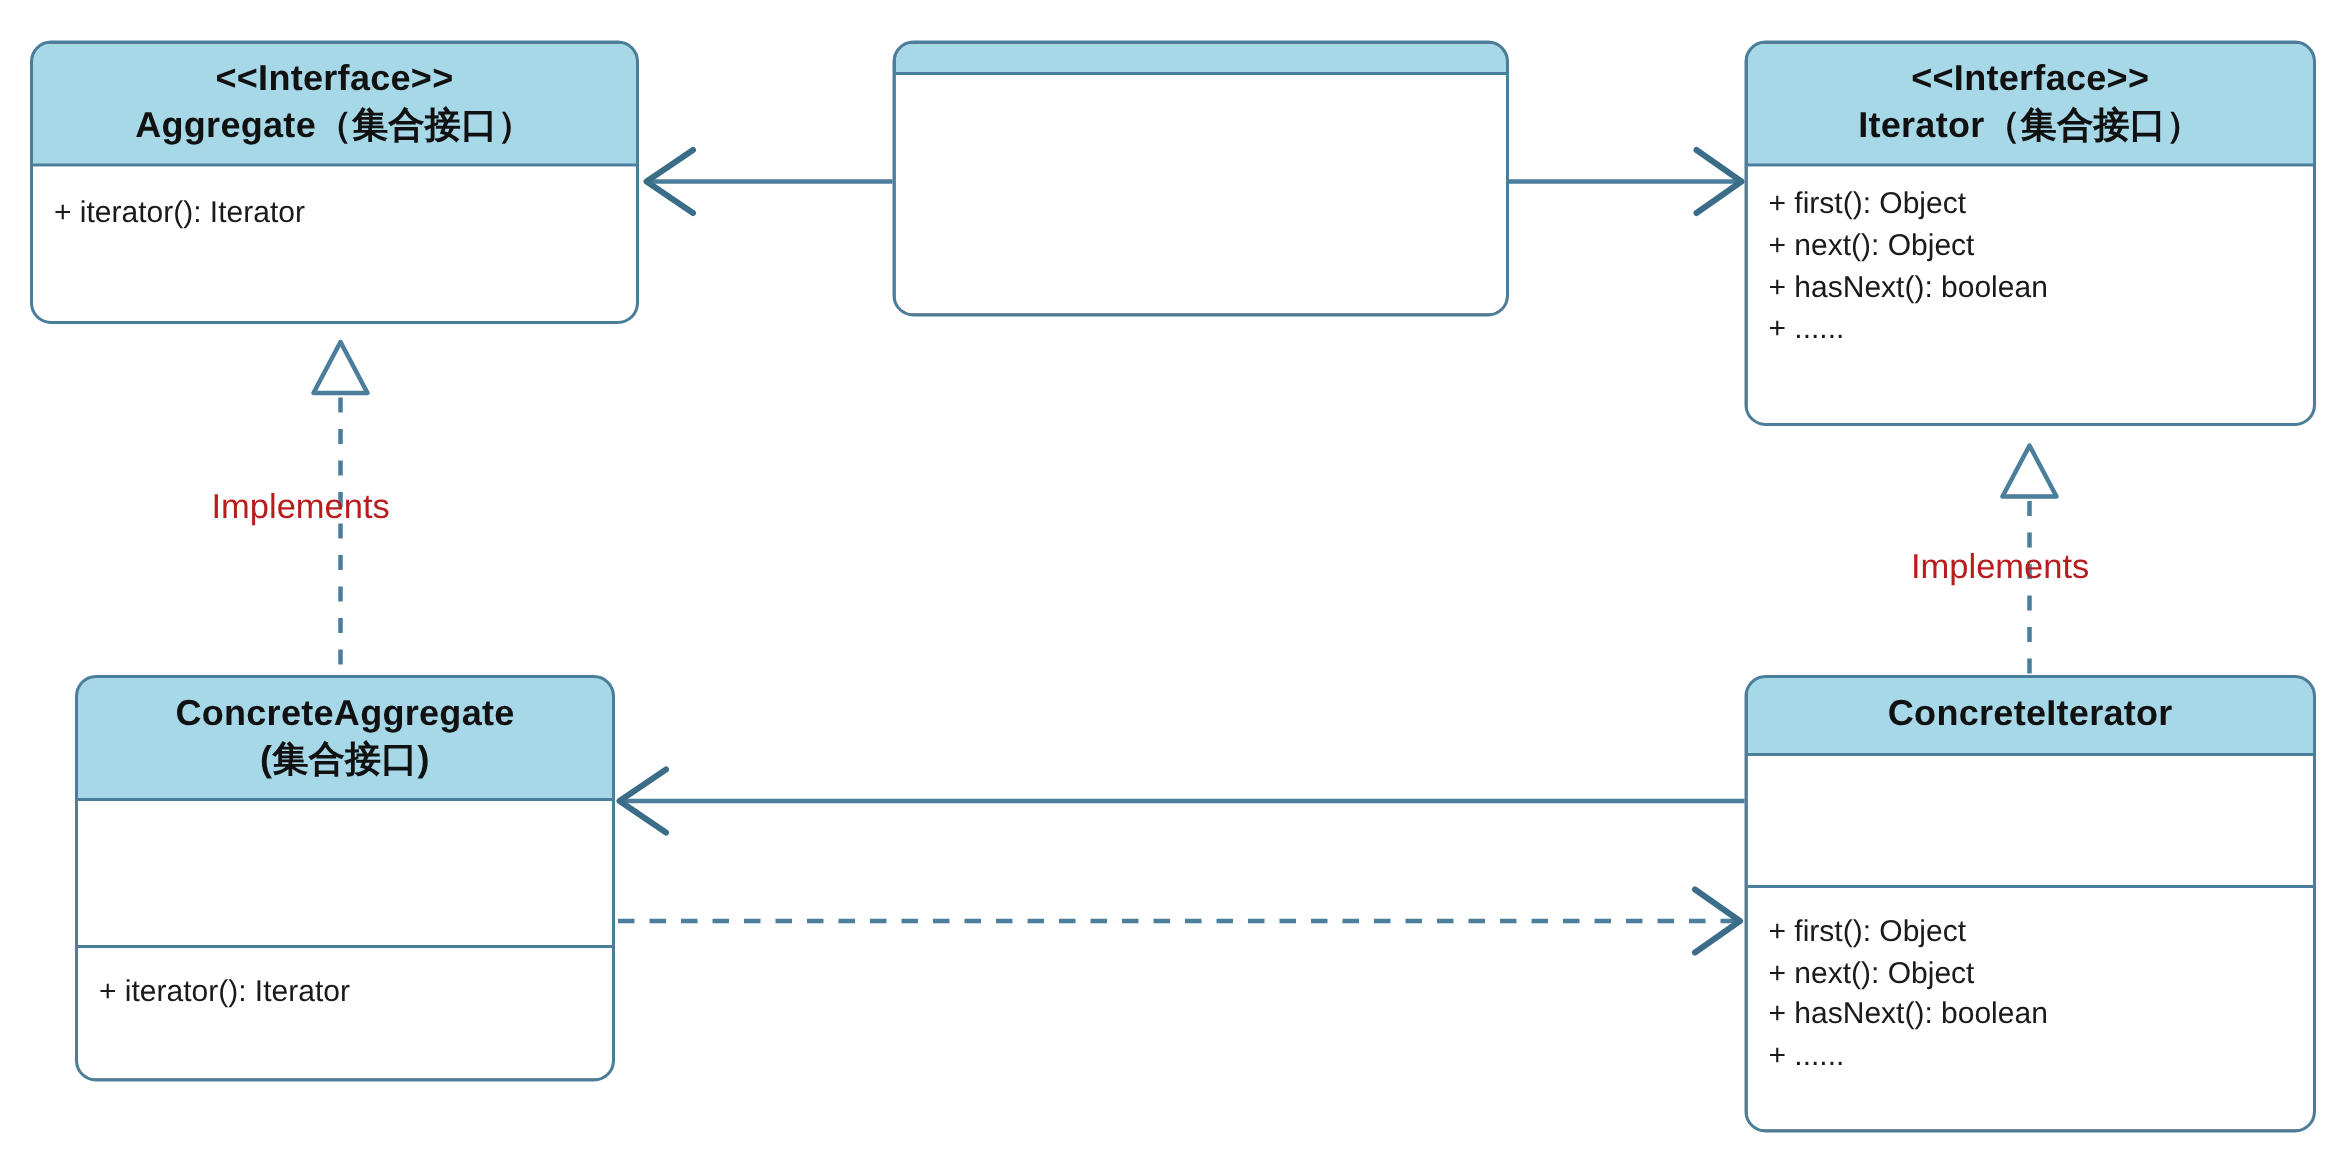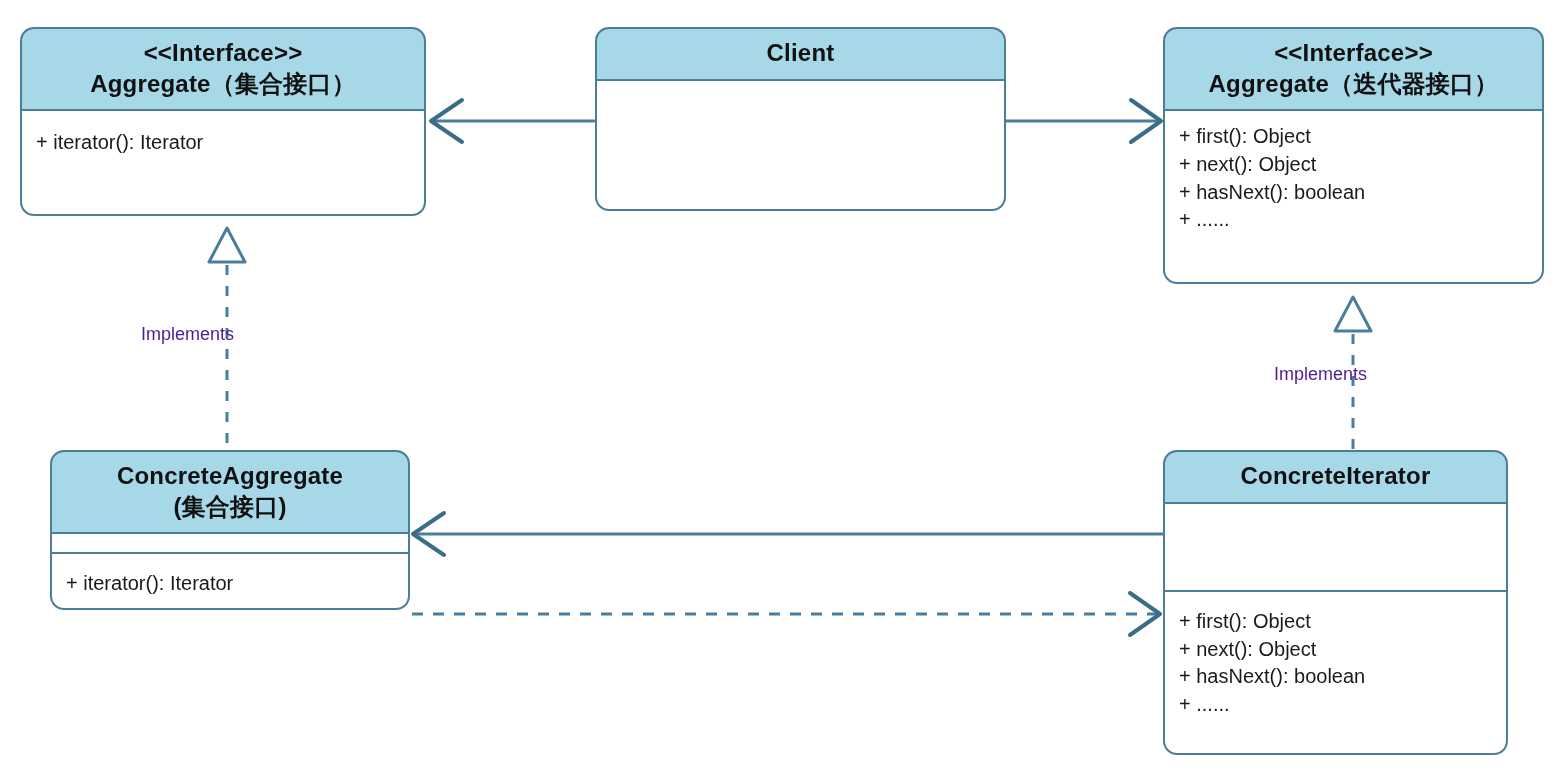--- a/index.html
+++ b/index.html
@@ -86,37 +86,37 @@
   #box-client {
     left: 595px; top: 27px;  width: 411px; height: 184px;
   }
 
   #box-iterator {
     left: 1163px; top: 27px; width: 381px; height: 257px;
   }
   #box-iterator .class-compartment { padding-top: 12px; }
 
   #box-concrete-aggregate {
-    left: 50px;  top: 450px; width: 360px; height: 160px;
+    left: 50px;  top: 450px; width: 360px; height: 271px;
   }
   #box-concrete-aggregate .attributes-compartment { height: 62px; }
   #box-concrete-aggregate .methods-compartment { padding-top: 16px; }
 
   #box-concrete-iterator {
-    left: 1163px; top: 450px; width: 345px; height: 305px;
+    left: 1163px; top: 450px; width: 381px; height: 305px;
   }
   #box-concrete-iterator .attributes-compartment { height: 62px; }
   #box-concrete-iterator .methods-compartment { padding-top: 16px; }
 
   
   .edge-label {
     position: absolute;
     z-index: 3;
-    font-size: 18px;
-    color: #4c1d95;
+    font-size: 23px;
+    color: #b91c1c;
     white-space: nowrap;
     background: transparent;
   }
   #label-implements-left  { left: 141px;  top: 324px; }
   #label-implements-right { left: 1274px; top: 364px; }
 </style>
 </head>
 <body>
 
 <div id="diagram-canvas">
@@ -159,29 +159,28 @@
       <span class="header-line-1">&lt;&lt;Interface&gt;&gt;</span>
       <span class="header-line-2">Aggregate（集合接口）</span>
     </div>
     <div class="class-compartment methods-compartment">
       <div class="member-line">+ iterator(): Iterator</div>
     </div>
   </div>
 
   <div class="uml-class" id="box-client">
     <div class="class-header">
-      <span class="header-line-1">Client</span>
     </div>
     <div class="class-compartment empty-compartment"></div>
   </div>
 
   <div class="uml-class" id="box-iterator">
     <div class="class-header">
       <span class="header-line-1">&lt;&lt;Interface&gt;&gt;</span>
-      <span class="header-line-2">Aggregate（迭代器接口）</span>
+      <span class="header-line-2">Iterator（集合接口）</span>
     </div>
     <div class="class-compartment methods-compartment">
       <div class="member-line">+ first(): Object</div>
       <div class="member-line">+ next(): Object</div>
       <div class="member-line">+ hasNext(): boolean</div>
       <div class="member-line">+ ......</div>
     </div>
   </div>
 
   <div class="uml-class" id="box-concrete-aggregate">

